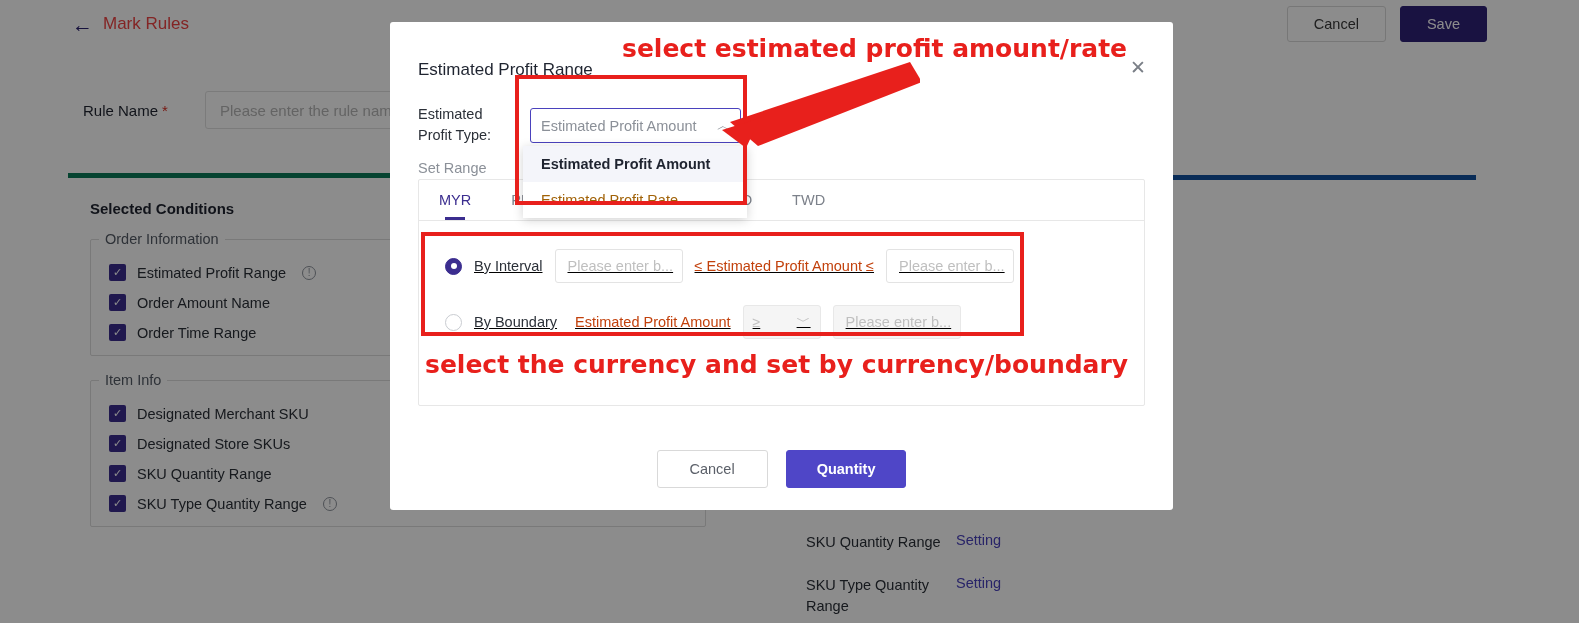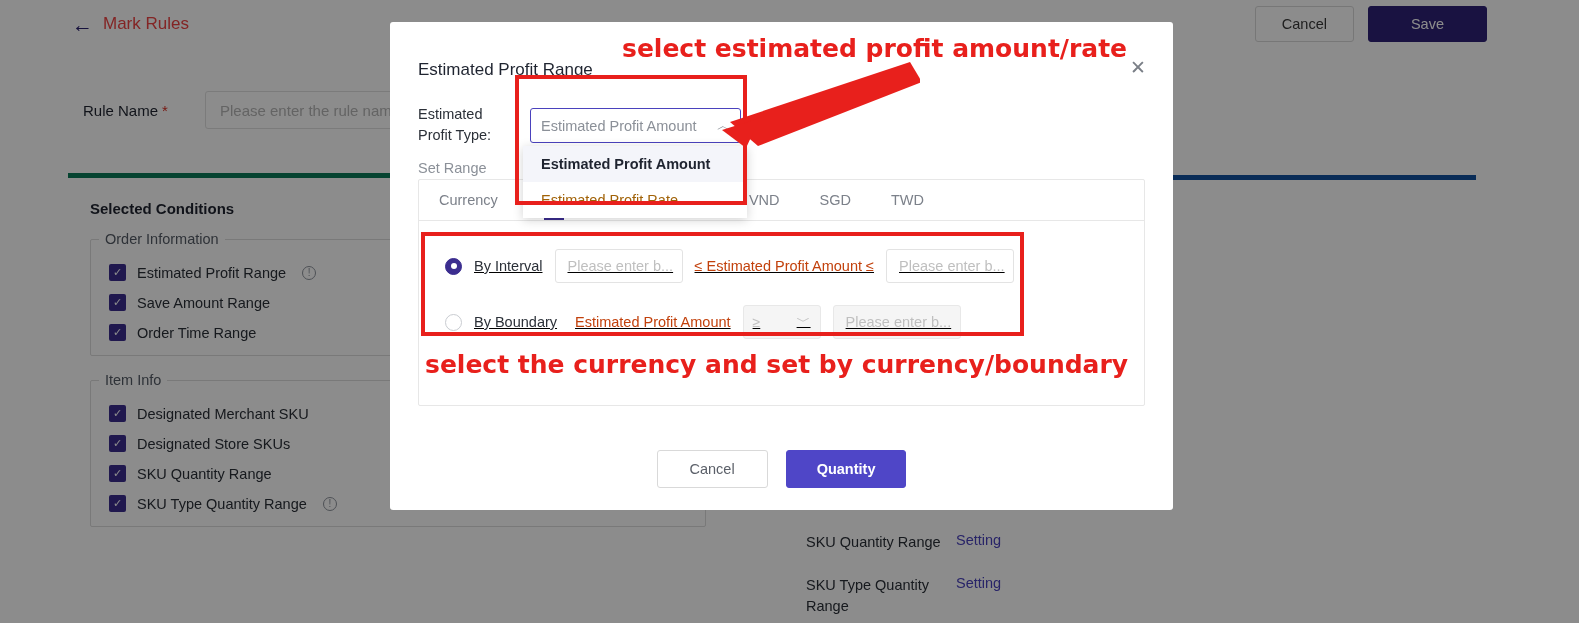--- a/index.html
+++ b/index.html
@@ -27,21 +27,21 @@
   .btn {
     font-family: Liberation Sans, sans-serif;
     font-size: 14.5px; border-radius: 3px; cursor: pointer;
     display: inline-flex; align-items: center; justify-content: center;
   }
   .btn-ghost {
     height: 36px; padding: 0 26px; background: #ffffff;
     border: 1px solid #d9d9d9; color: #3a3a3a;
   }
   .btn-primary-dark {
-    height: 36px; padding: 0 42px; background: #2e2177;
+    height: 36px; padding: 0 26px; background: #2e2177;
     border: 1px solid #2e2177; color: #ffffff;
   }
 
   .card {
     position: absolute; background: #ffffff;
   }
   #rulecard { left: 68px; top: 68px; width: 1408px; height: 84px; }
   .rule-row { display: flex; align-items: center; height: 100%; padding-left: 15px; }
   .rule-label { font-size: 15px; color: #1f2430; width: 122px; }
   .req { color: #d93025; margin-left: 4px; }
@@ -210,21 +210,21 @@
 
     <fieldset class="group">
       <legend>Order Information</legend>
       <div class="chk-row">
         <span class="chk">✓</span>
         <span class="chk-label">Estimated Profit Range</span>
         <span class="info-i">!</span>
       </div>
       <div class="chk-row">
         <span class="chk">✓</span>
-        <span class="chk-label">Save Amount Range</span>
+        <span class="chk-label">Order Amount Name</span>
       </div>
       <div class="chk-row">
         <span class="chk">✓</span>
         <span class="chk-label">Order Time Range</span>
       </div>
     </fieldset>
 
     <fieldset class="group">
       <legend>Item Info</legend>
       <div class="chk-row">
@@ -275,21 +275,20 @@
   </div>
   <div class="select-info">!</div>
 
   <div class="dropdown">
     <div class="dd-item sel">Estimated Profit Amount</div>
     <div class="dd-item">Estimated Profit Rate</div>
   </div>
 
   <div class="tabsbox">
     <div class="tabsrow">
-      <div class="tab">Currency</div>
       <div class="tab active">MYR</div>
       <div class="tab">PHP</div>
       <div class="tab">THB</div>
       <div class="tab">VND</div>
       <div class="tab">SGD</div>
       <div class="tab">TWD</div>
     </div>
 
     <div class="radio-rows">
       <div class="r-row">

